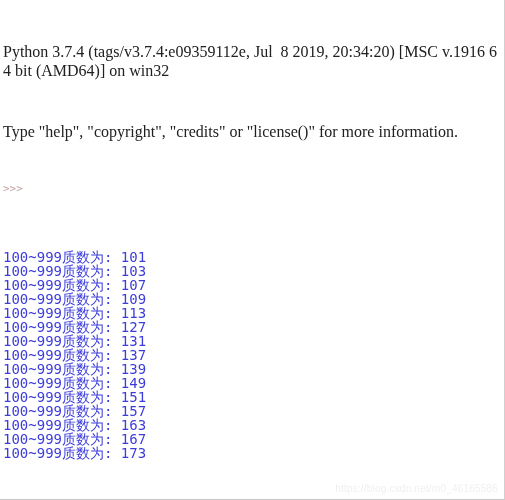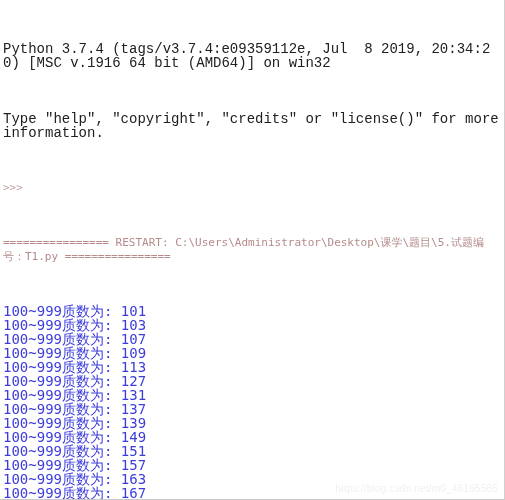--- a/index.html
+++ b/index.html
@@ -26,23 +26,23 @@
   }
   .console {
     padding: 1px 0 0 3px;
     font-size: 11px;
     line-height: 13.8px;
     white-space: pre;
     letter-spacing: 0px;
   }
   .banner-line {
     color: #202020;
-    font-family: Liberation Mono, monospace;
-    font-size: 14px;
-    line-height: 14px;
+    font-family: Liberation Serif, serif;
+    font-size: 16px;
+    line-height: 19px;
     white-space: pre-wrap;
     word-break: break-all;
   }
   .prompt-line {
     color: #c4a0a0;
     font-family: "DejaVu Sans Mono", "Liberation Mono", monospace;
     font-size: 11px;
     line-height: 13.8px;
     white-space: pre;
   }
@@ -83,21 +83,20 @@
 <div id="shell">
 
   <div class="console">
 
     <div class="banner-line">Python 3.7.4 (tags/v3.7.4:e09359112e, Jul  8 2019, 20:34:20) [MSC v.1916 64 bit (AMD64)] on win32</div>
 
     <div class="banner-line">Type "help", "copyright", "credits" or "license()" for more information.</div>
 
     <div class="prompt-line">&gt;&gt;&gt;</div>
 
-    <div class="restart-line">================ RESTART: C:\Users\Administrator\Desktop\课学\题目\5.试题编号：T1.py ================</div>
 
     <div class="out-list" id="output-list"><div class="out-line">100~999质数为: 101</div><div class="out-line">100~999质数为: 103</div><div class="out-line">100~999质数为: 107</div><div class="out-line">100~999质数为: 109</div><div class="out-line">100~999质数为: 113</div><div class="out-line">100~999质数为: 127</div><div class="out-line">100~999质数为: 131</div><div class="out-line">100~999质数为: 137</div><div class="out-line">100~999质数为: 139</div><div class="out-line">100~999质数为: 149</div><div class="out-line">100~999质数为: 151</div><div class="out-line">100~999质数为: 157</div><div class="out-line">100~999质数为: 163</div><div class="out-line">100~999质数为: 167</div><div class="out-line">100~999质数为: 173</div></div>
 
   </div>
 
   <div class="watermark">https://blog.csdn.net/m0_46165586</div>
 
 </div>
 
 </body></html>

